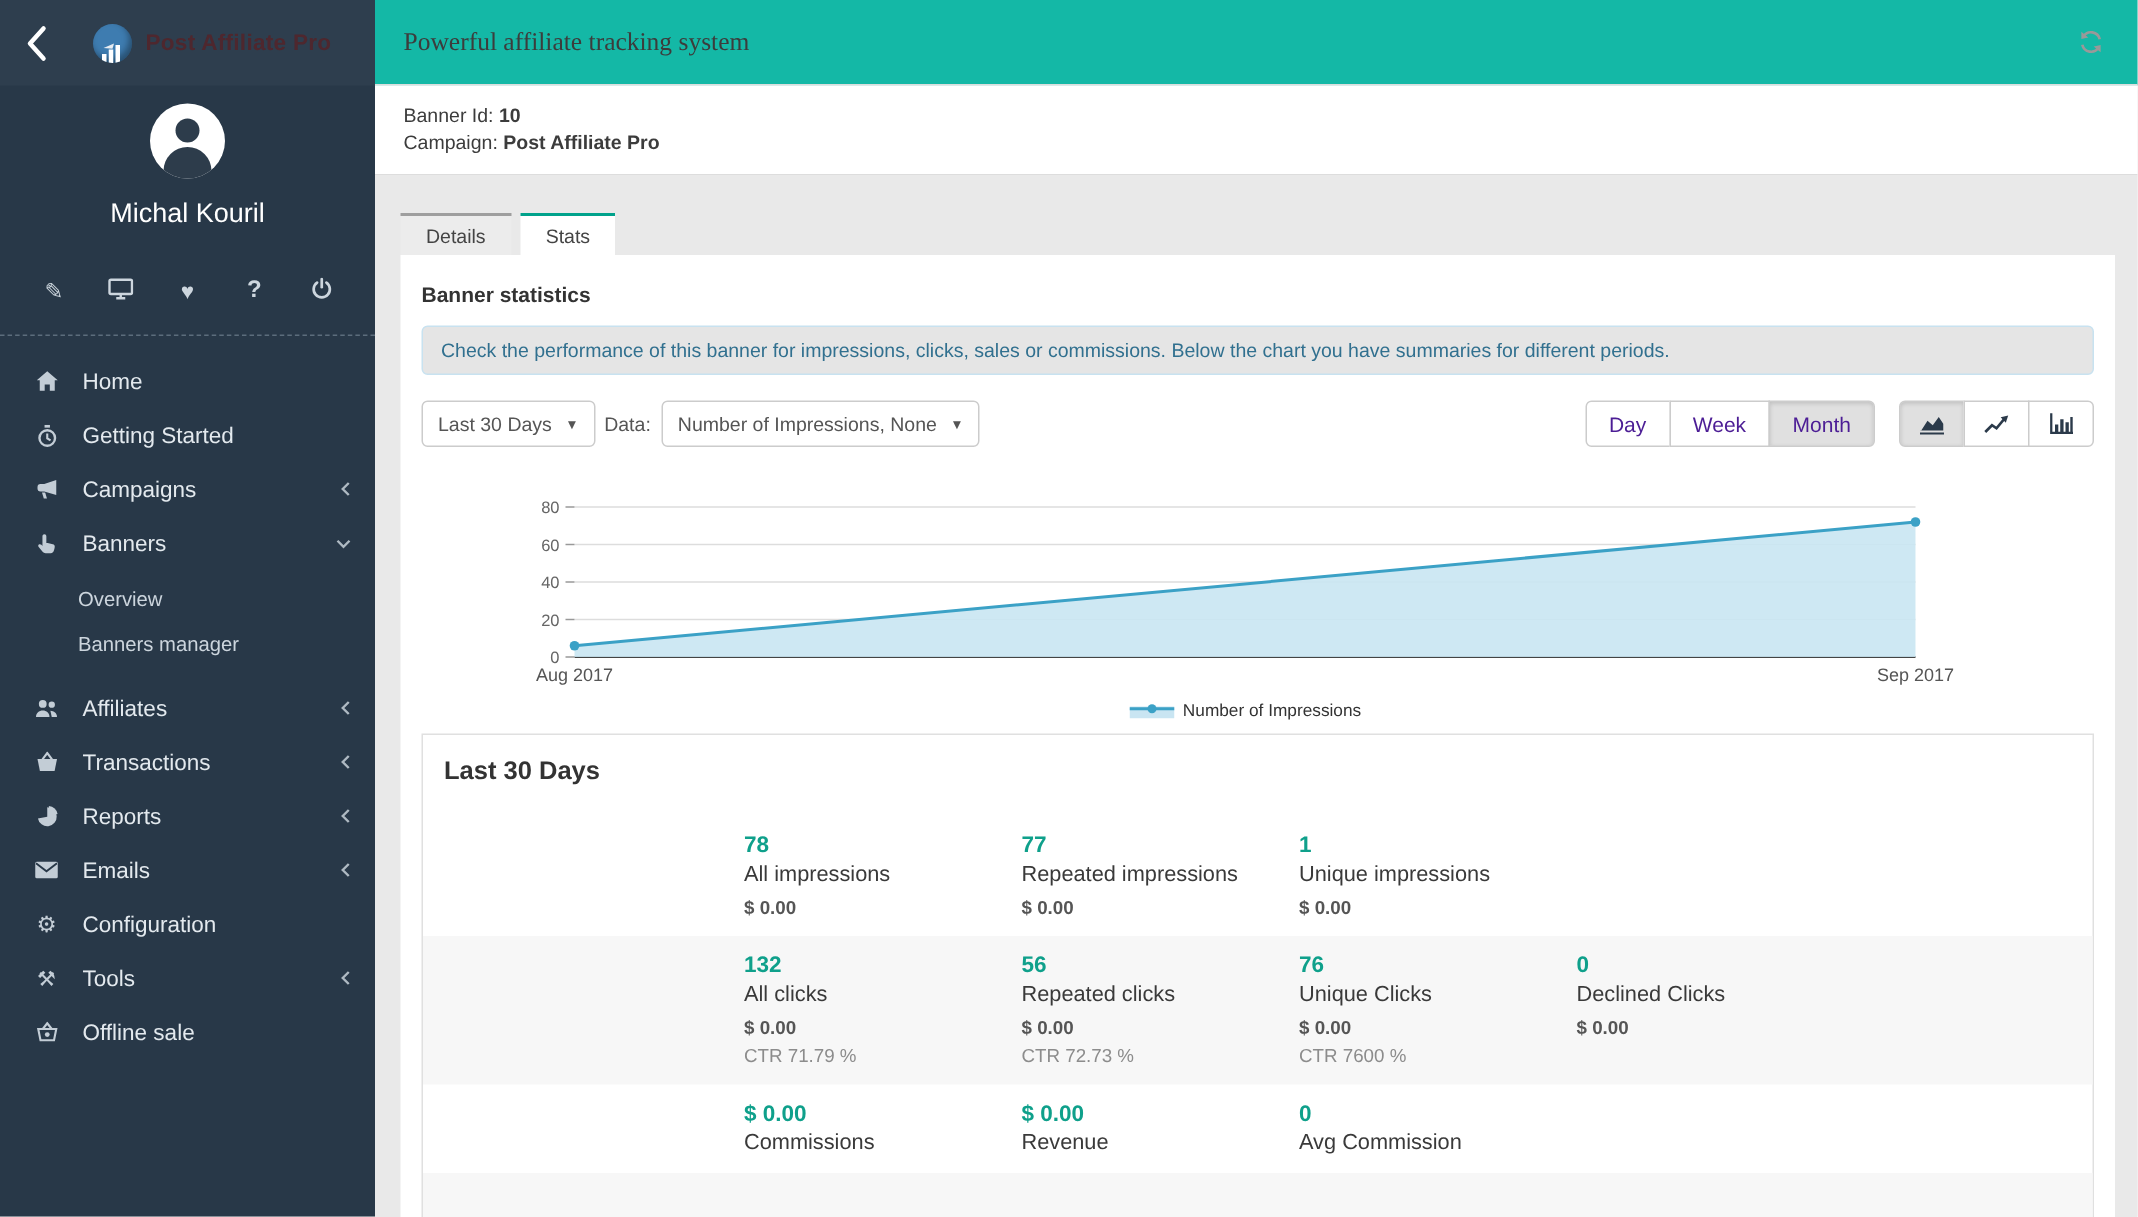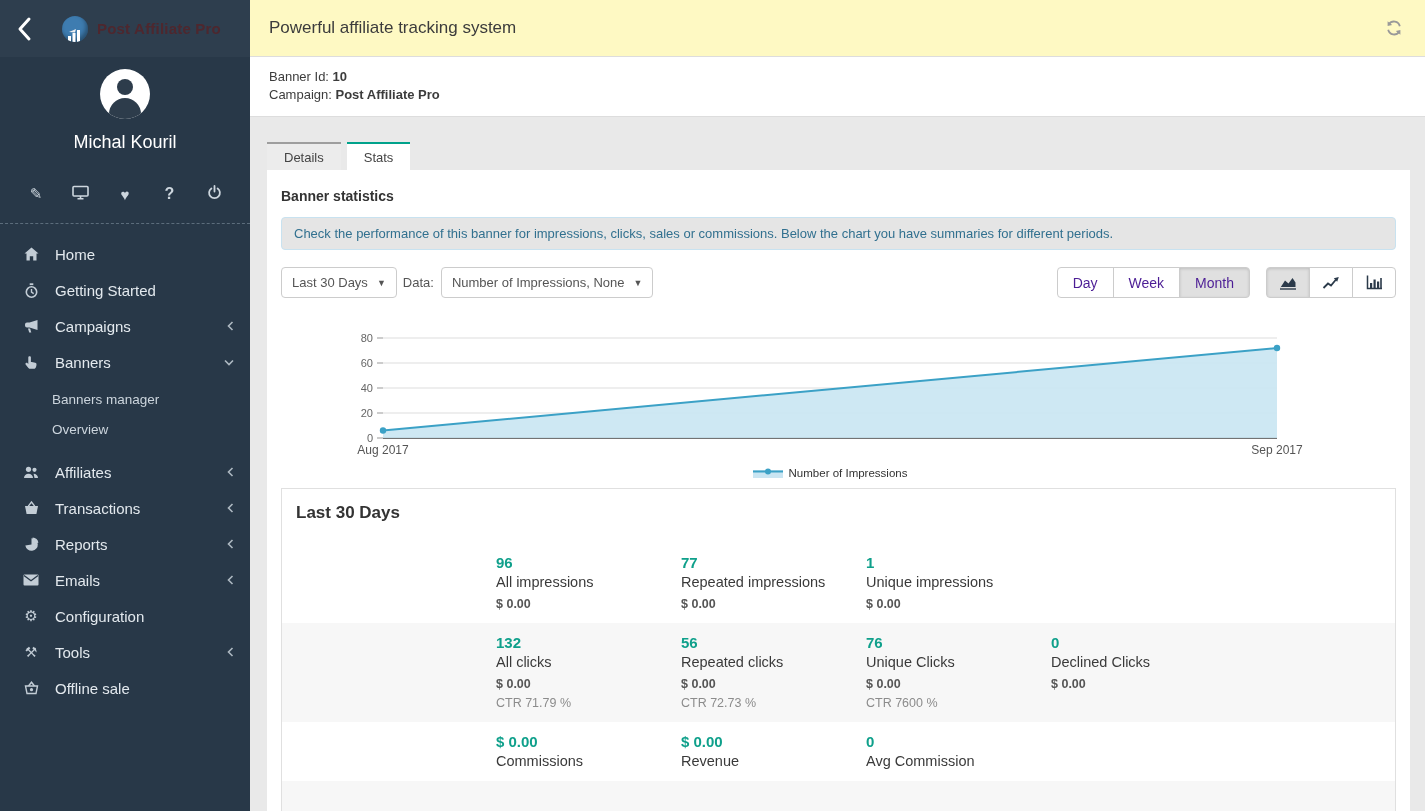--- a/index.html
+++ b/index.html
@@ -31,22 +31,22 @@
   .nav-item { display:flex; align-items:center; height:36px; padding:0 16px 0 22px; cursor:pointer; }
   .nav-item .nicon { width:18px; display:flex; justify-content:center; color:#c3cdd6; }
   .nav-item .nlabel { margin-left:15px; font-size:15px; color:#e3e9ee; }
   .nav-item .chev { margin-left:auto; color:#aeb9c2; display:flex; }
   .submenu { padding:4px 0 10px 0; }
   .sub-item { height:30px; display:flex; align-items:center; padding-left:52px;
     font-size:13.5px; color:#ccd5dd; cursor:pointer; }
 
   
   .main { position:absolute; left:250px; top:0; width:1175px; height:811px; }
-  .topbar { height:57px; background:#fef9c3; border-bottom:1px solid #ddd;
-    display:flex; align-items:center; padding:0 22px 0 19px; }
+  .topbar { height:57px; background:#14b8a6; border-bottom:1px solid #ddd;
+    display:flex; align-items:center; padding:0 22px 0 19px;font-family:Liberation Serif, serif; }
   .page-title { font-size:17px; color:#3c3c3c; }
   .refresh { margin-left:auto; cursor:pointer; display:flex; }
   .subheader { background:#fff; border-bottom:1px solid #ddd; padding:11px 0 12px 19px;
     font-size:13px; color:#3c3c3c; line-height:18px; }
   .subheader b { font-weight:bold; }
 
   .content { padding:25px 15px 0 17px; }
   .tabs { display:flex; }
   .tab { height:28px; padding:0 17px; display:flex; align-items:center; font-size:13px;
     color:#444; background:#ececec; border-top:2px solid #9e9e9e; margin-right:6px; cursor:pointer; }
@@ -185,22 +185,22 @@
           </svg>
         </span>
       <span class="nlabel">Banners</span>
       <span class="chev">
           <svg width="10" height="7" viewBox="0 0 10 7">
             <polyline points="1,1.5 5,5.5 9,1.5" fill="none" stroke="#aeb9c2" stroke-width="1.6"></polyline>
           </svg>
         </span>
     </div>
     <div class="submenu">
+      <div class="sub-item">Overview</div>
       <div class="sub-item">Banners manager</div>
-      <div class="sub-item">Overview</div>
     </div>
     <div class="nav-item">
       <span class="nicon">
           <svg width="16" height="14" viewBox="0 0 16 14">
             <circle cx="5.5" cy="4.3" r="2.6" fill="#c3cdd6"></circle>
             <path d="M1 13c0-2.7 2-4.3 4.5-4.3S10 10.3 10 13z" fill="#c3cdd6"></path>
             <circle cx="11.5" cy="4.8" r="2.1" fill="#c3cdd6"></circle>
             <path d="M10.6 8.8c2.3.1 4.4 1.5 4.4 4.2h-3.5" fill="#c3cdd6"></path>
           </svg>
         </span>
@@ -383,21 +383,21 @@
           <span class="legend-label">Number of Impressions</span>
         </div>
       </div>
 
       <div class="summary-panel">
         <div class="summary-heading">Last 30 Days</div>
         <div class="summary-rows">
           <div class="srow">
             <div class="scell"></div>
             <div class="scell">
-              <div class="num">96</div>
+              <div class="num">78</div>
               <div class="lbl">All impressions</div>
               <div class="money">$ 0.00</div>
             </div>
             <div class="scell">
               <div class="num">77</div>
               <div class="lbl">Repeated impressions</div>
               <div class="money">$ 0.00</div>
             </div>
             <div class="scell">
               <div class="num">1</div>

